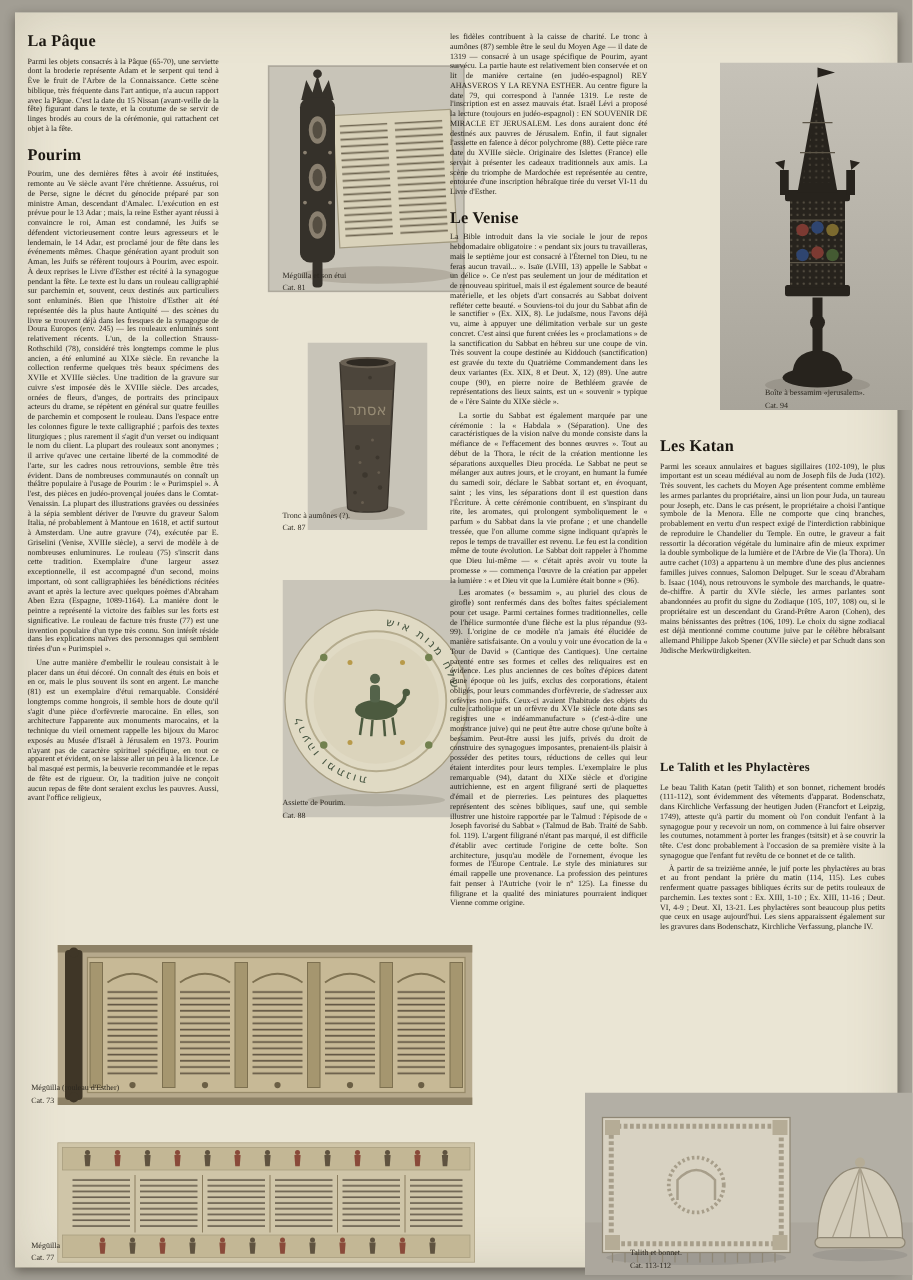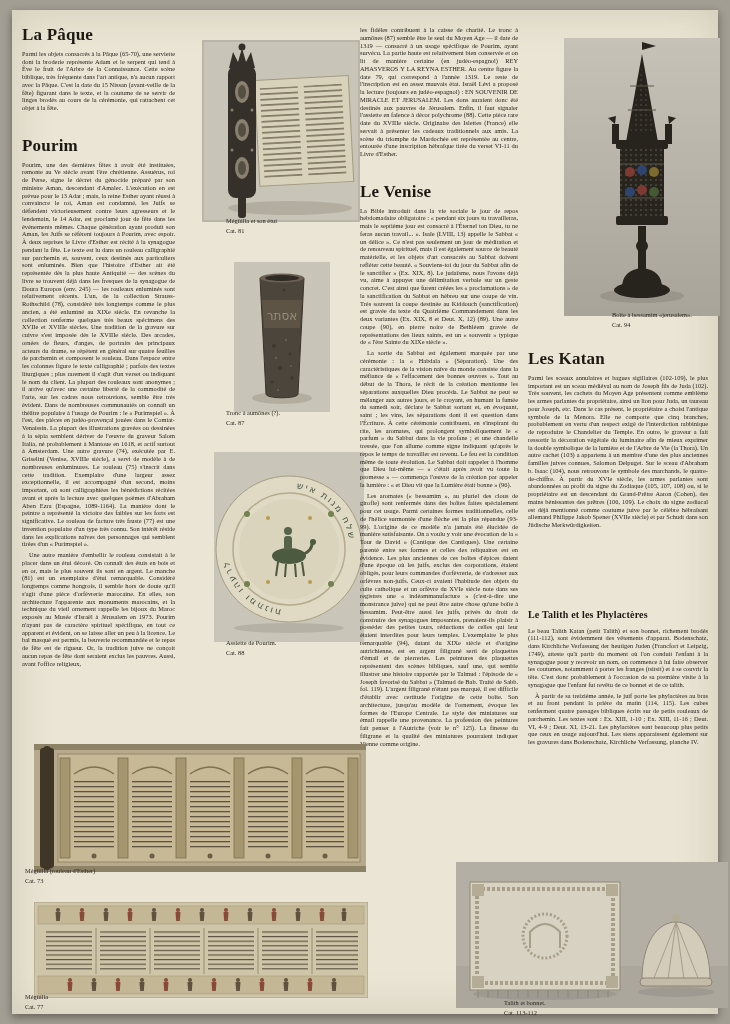--- a/index.html
+++ b/index.html
@@ -14,26 +14,26 @@
     box-shadow:0 3px 8px rgba(30,25,15,.45), inset 0 0 40px rgba(120,110,85,.22);
   }
   .col{
     position:absolute;text-align:justify;color:#221e17;
     font-size:6.4px;line-height:1.21;overflow:hidden;
     -webkit-hyphens:auto;hyphens:auto;
   }
   .col p{margin:0 0 3px 0;text-indent:7px;}
   .col p.noindent{text-indent:0;}
   .h2{
-    font-weight:bold;font-size:17px;line-height:1.05;margin:0 0 6px 0;
+    font-weight:bold;font-size:13px;line-height:1.05;margin:0 0 6px 0;
     color:#1c1812;letter-spacing:.2px;white-space:nowrap;
   }
-  .h2.mt{margin-top:25px;}
+  .h2.mt{margin-top:9px;}
   .h2.small{font-size:10px;}
-  .photo{position:absolute;margin:0;padding:12px;}
+  .photo{position:absolute;margin:12px;padding:12px;}
   .photo svg{display:block;width:100%;height:100%;}
   .caption{
     position:absolute;font-size:6.4px;line-height:1.5;color:#2c2820;
     text-align:left;
   }
 </style>
 </head>
 <body>
 
 <div class="page">

